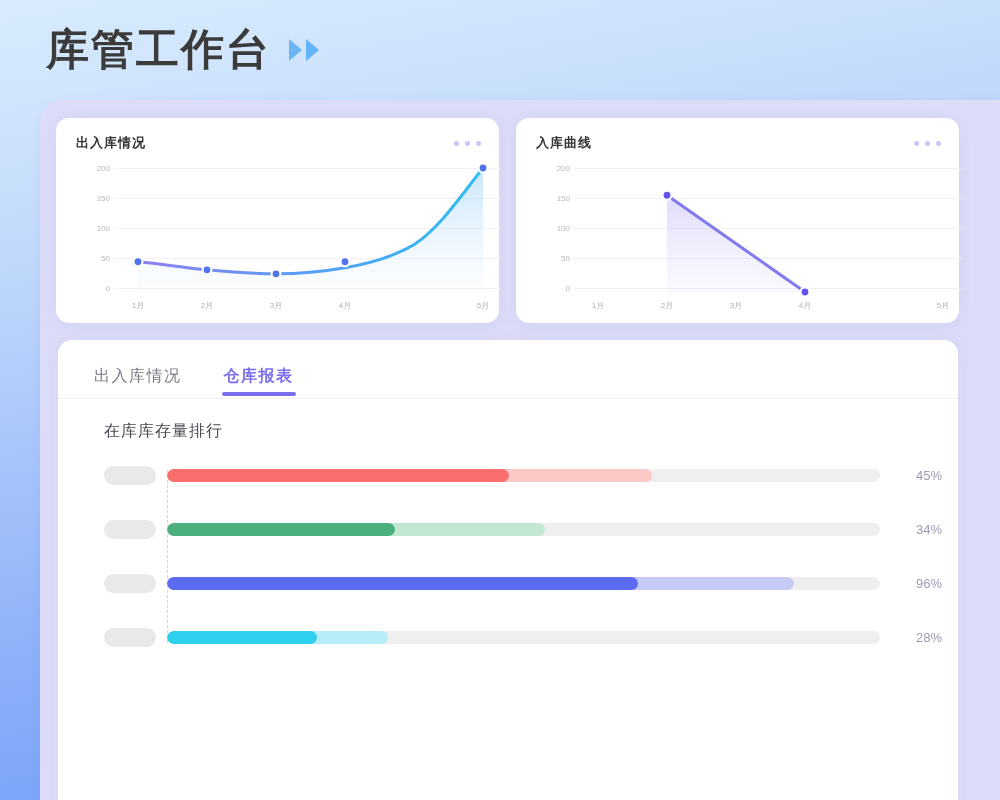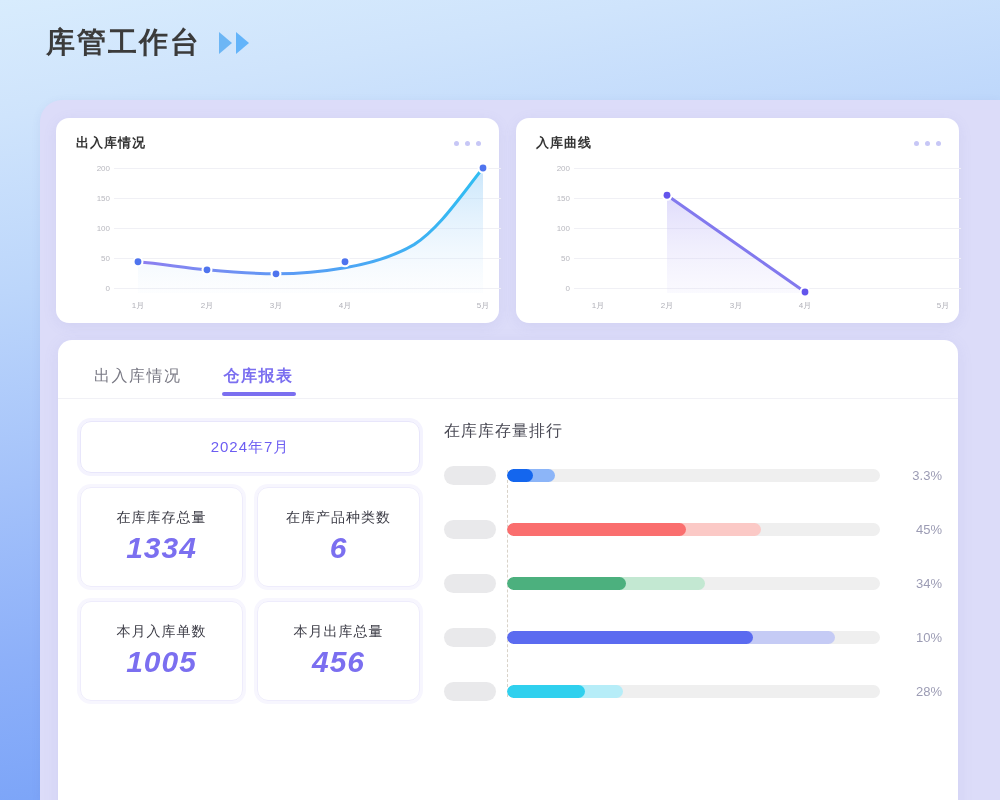--- a/index.html
+++ b/index.html
@@ -9,21 +9,21 @@
     background:linear-gradient(170deg,#d8ecfd 0%,#cfe4fc 12%,#bcd6fb 30%,#a4c2fa 50%,#8db0f9 68%,#7ba4f8 84%,#6f9cf8 100%);
     position:relative;
   }
 
   
   .page-header{
     position:absolute; left:46px; top:28px;
     display:flex; align-items:center; gap:18px;
   }
   .page-title{
-    font-size:29px; font-weight:bold; color:#3b3b3b;
+    font-size:43px; font-weight:bold; color:#3b3b3b;
     letter-spacing:2px; line-height:1;text-align:center;
   }
   .arrows{ display:flex; gap:4px; align-items:center; }
   .arrow{
     width:0;height:0;
     border-top:11px solid transparent;
     border-bottom:11px solid transparent;
     border-left:13px solid #6cb6f5;
   }
   .arrow.a2{ border-left-color:#63b4fa; }
@@ -264,55 +264,26 @@
 
   <div class="panel">
     <div class="tabs">
       <div class="tab">出入库情况</div>
       <div class="tab active">仓库报表</div>
       <div class="tabs-divider"></div>
     </div>
 
     <div class="body-row">
 
-      <div class="stats">
-        <div class="date-card">2024年7月</div>
-        <div class="stat-grid">
-          <div class="stat-card">
-            <div class="stat-label">在库库存总量</div>
-            <div class="stat-value">1334</div>
-          </div>
-          <div class="stat-card">
-            <div class="stat-label">在库产品种类数</div>
-            <div class="stat-value">6</div>
-          </div>
-          <div class="stat-card">
-            <div class="stat-label">本月入库单数</div>
-            <div class="stat-value">1005</div>
-          </div>
-          <div class="stat-card">
-            <div class="stat-label">本月出库总量</div>
-            <div class="stat-value">456</div>
-          </div>
-        </div>
-      </div>
 
       <div class="ranking">
         <div class="ranking-title">在库库存量排行</div>
         <div class="rank-rows">
           <div class="dashline"></div>
 
-          <div class="rank-row">
-            <span class="ph"></span>
-            <span class="track">
-              <span class="seg-light" style="width: 13%; background: rgb(140, 181, 248);"></span>
-              <span class="seg-dark" style="width: 7%; background: rgb(20, 102, 238);"></span>
-            </span>
-            <span class="pct">3.3%</span>
-          </div>
 
           <div class="rank-row">
             <span class="ph"></span>
             <span class="track">
               <span class="seg-light" style="width: 68%; background: rgb(251, 201, 198);"></span>
               <span class="seg-dark" style="width: 48%; background: rgb(250, 110, 110);"></span>
             </span>
             <span class="pct">45%</span>
           </div>
 
@@ -324,21 +295,21 @@
             </span>
             <span class="pct">34%</span>
           </div>
 
           <div class="rank-row">
             <span class="ph"></span>
             <span class="track">
               <span class="seg-light" style="width: 88%; background: rgb(197, 203, 245);"></span>
               <span class="seg-dark" style="width: 66%; background: rgb(91, 107, 240);"></span>
             </span>
-            <span class="pct">10%</span>
+            <span class="pct">96%</span>
           </div>
 
           <div class="rank-row">
             <span class="ph"></span>
             <span class="track">
               <span class="seg-light" style="width: 31%; background: rgb(182, 237, 248);"></span>
               <span class="seg-dark" style="width: 21%; background: rgb(47, 208, 238);"></span>
             </span>
             <span class="pct">28%</span>
           </div>

